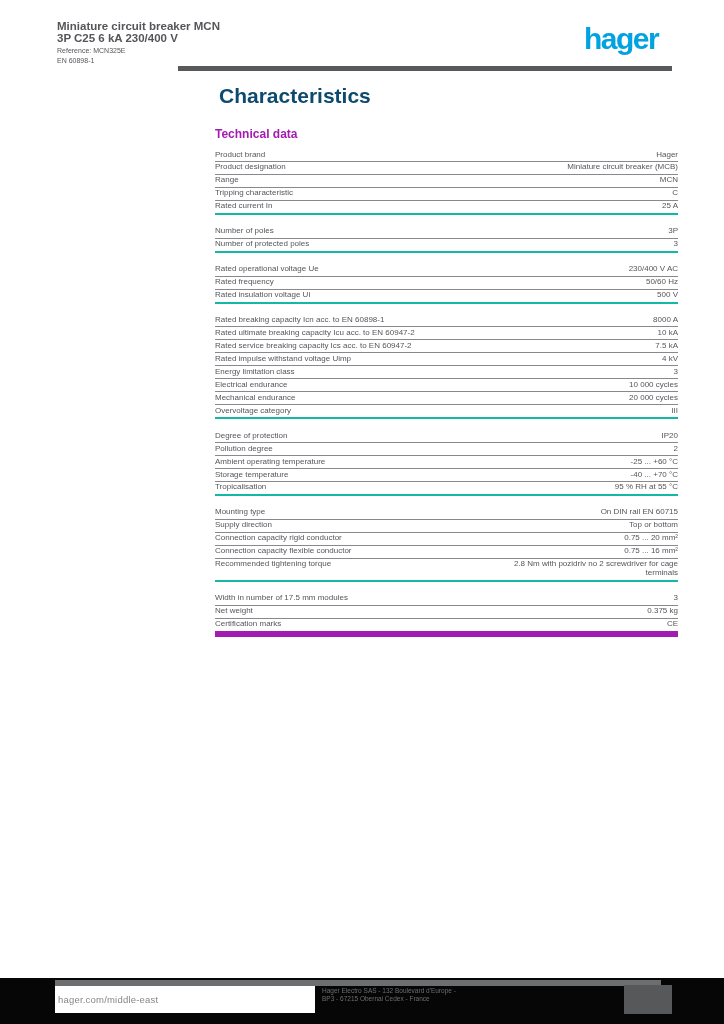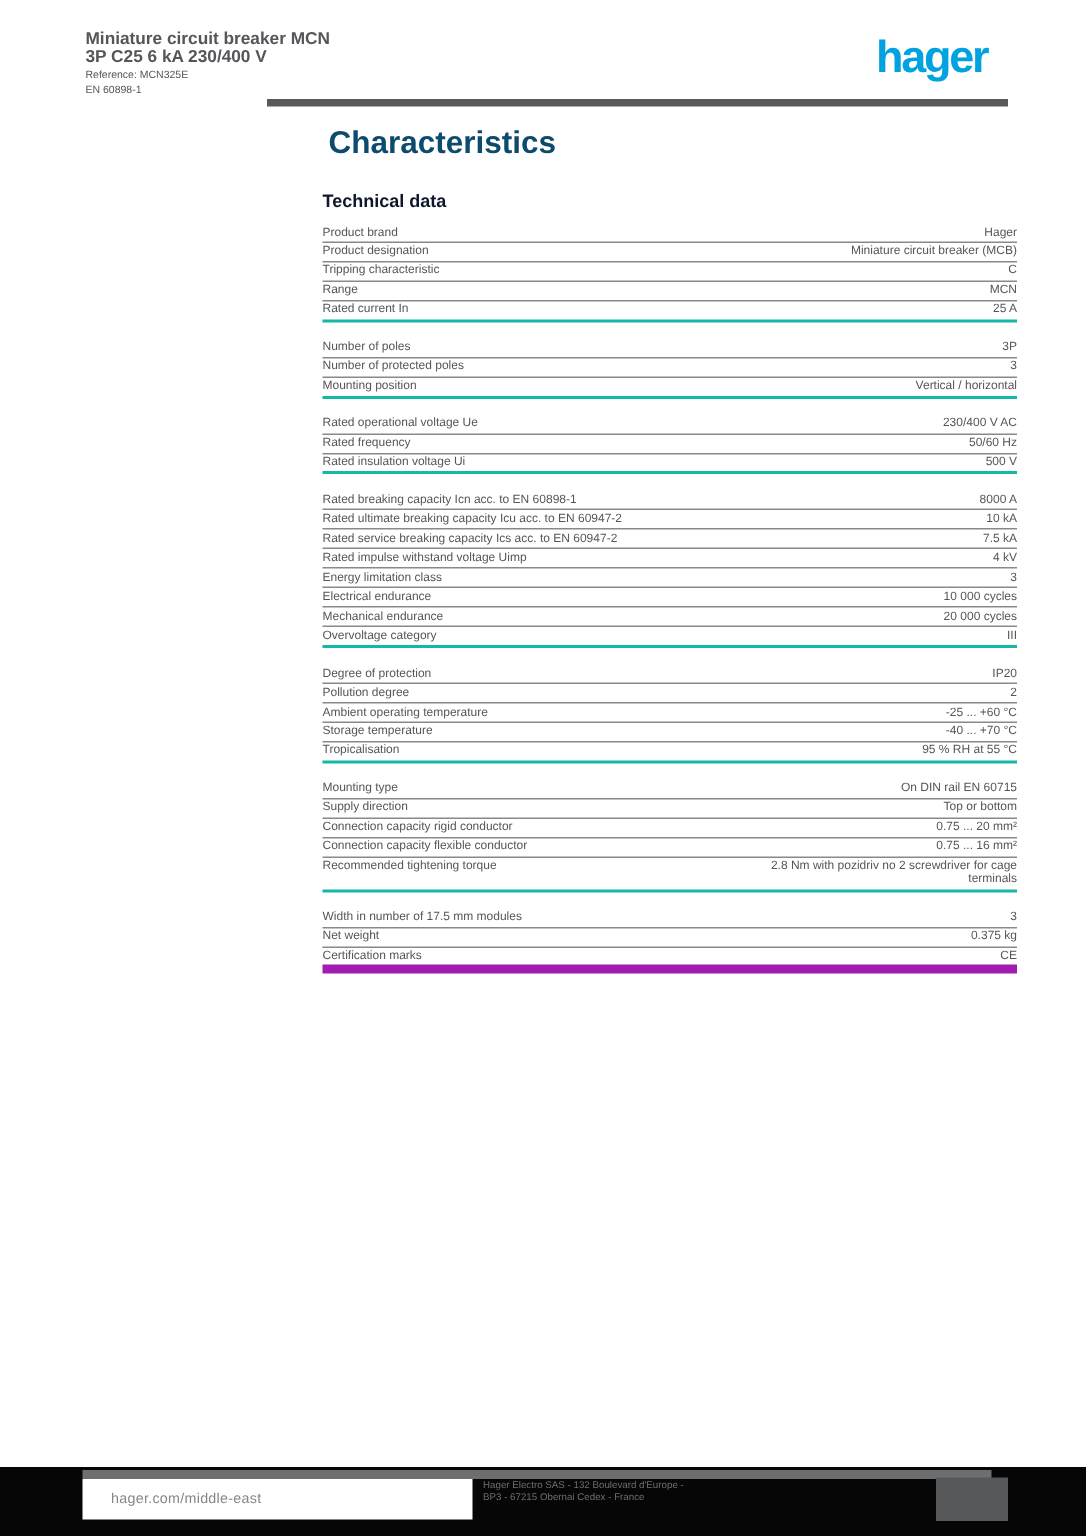--- a/index.html
+++ b/index.html
@@ -12,38 +12,38 @@
   .hdr-title{font-size:11.5px;font-weight:bold;color:#55565a;}
   .hdr-sub{font-size:7px;color:#55565a;margin-top:2px;line-height:1.15;}
   .logo{
     position:absolute;left:584px;top:24px;font-size:30px;font-weight:bold;
     letter-spacing:-1.5px;line-height:1;
   }
   .hdr-rule{position:absolute;left:178px;top:66px;width:494px;height:5px;background:#58595b;}
   
   .page-title{position:absolute;left:219px;top:84px;font-size:21px;font-weight:bold;color:#0c4a6e;}
   .char-wrap{position:absolute;left:215px;top:127px;width:463px;}
-  .section-title{font-size:12px;font-weight:bold;color:#0f172a;margin:0 0 8px 0;}
+  .section-title{font-size:12px;font-weight:bold;color:#a21caf;margin:0 0 8px 0;}
   .group{border-bottom:2px solid #14b8a6;margin-bottom:11px;}
   .group:last-child{border-bottom:6px solid #a21caf;}
   .row{
     display:flex;justify-content:space-between;align-items:flex-start;
     border-bottom:1px solid #88898c;padding:1.5px 0;font-size:8px;line-height:1.12;
   }
   .row:last-child{border-bottom:none;}
   .row .lab{color:#55565a;max-width:62%;}
   .row .val{color:#55565a;text-align:right;max-width:38%;}
   
   .footer-band{position:absolute;left:0;top:978px;width:724px;height:46px;background:#060606;}
   .footer-graybar{position:absolute;left:55px;top:2px;width:606px;height:6px;background:#6d6e70;}
   .footer-whitebox{
     position:absolute;left:55px;top:8px;width:260px;height:27px;background:#ffffff;
     display:flex;align-items:center;
   }
-  .footer-whitebox span{font-size:9.5px;color:#85868a;padding-left:19px;letter-spacing:.2px;}
+  .footer-whitebox span{font-size:9.5px;color:#85868a;padding-left:3px;letter-spacing:.2px;}
   .footer-center{position:absolute;left:322px;top:9px;font-size:6.5px;color:#6d6e70;line-height:1.25;}
   .footer-qr{position:absolute;left:624px;top:7px;width:48px;height:29px;background:#57585a;}
 </style>
 </head>
 <body>
 
 <div class="hdr-left">
   <div class="hdr-title">Miniature circuit breaker MCN</div>
   <div class="hdr-title">3P C25 6 kA 230/400 V</div>
   <div class="hdr-sub">Reference: MCN325E</div>
@@ -61,44 +61,40 @@
       <div class="group">
         <div class="row">
           <span class="lab">Product brand</span>
           <span class="val">Hager</span>
         </div>
         <div class="row">
           <span class="lab">Product designation</span>
           <span class="val">Miniature circuit breaker (MCB)</span>
         </div>
         <div class="row">
+          <span class="lab">Range</span>
+          <span class="val">MCN</span>
+        </div>
+        <div class="row">
           <span class="lab">Tripping characteristic</span>
           <span class="val">C</span>
         </div>
         <div class="row">
-          <span class="lab">Range</span>
-          <span class="val">MCN</span>
-        </div>
-        <div class="row">
           <span class="lab">Rated current In</span>
           <span class="val">25 A</span>
         </div>
       </div>
       <div class="group">
         <div class="row">
           <span class="lab">Number of poles</span>
           <span class="val">3P</span>
         </div>
         <div class="row">
           <span class="lab">Number of protected poles</span>
           <span class="val">3</span>
-        </div>
-        <div class="row">
-          <span class="lab">Mounting position</span>
-          <span class="val">Vertical / horizontal</span>
         </div>
       </div>
       <div class="group">
         <div class="row">
           <span class="lab">Rated operational voltage Ue</span>
           <span class="val">230/400 V AC</span>
         </div>
         <div class="row">
           <span class="lab">Rated frequency</span>
           <span class="val">50/60 Hz</span>

